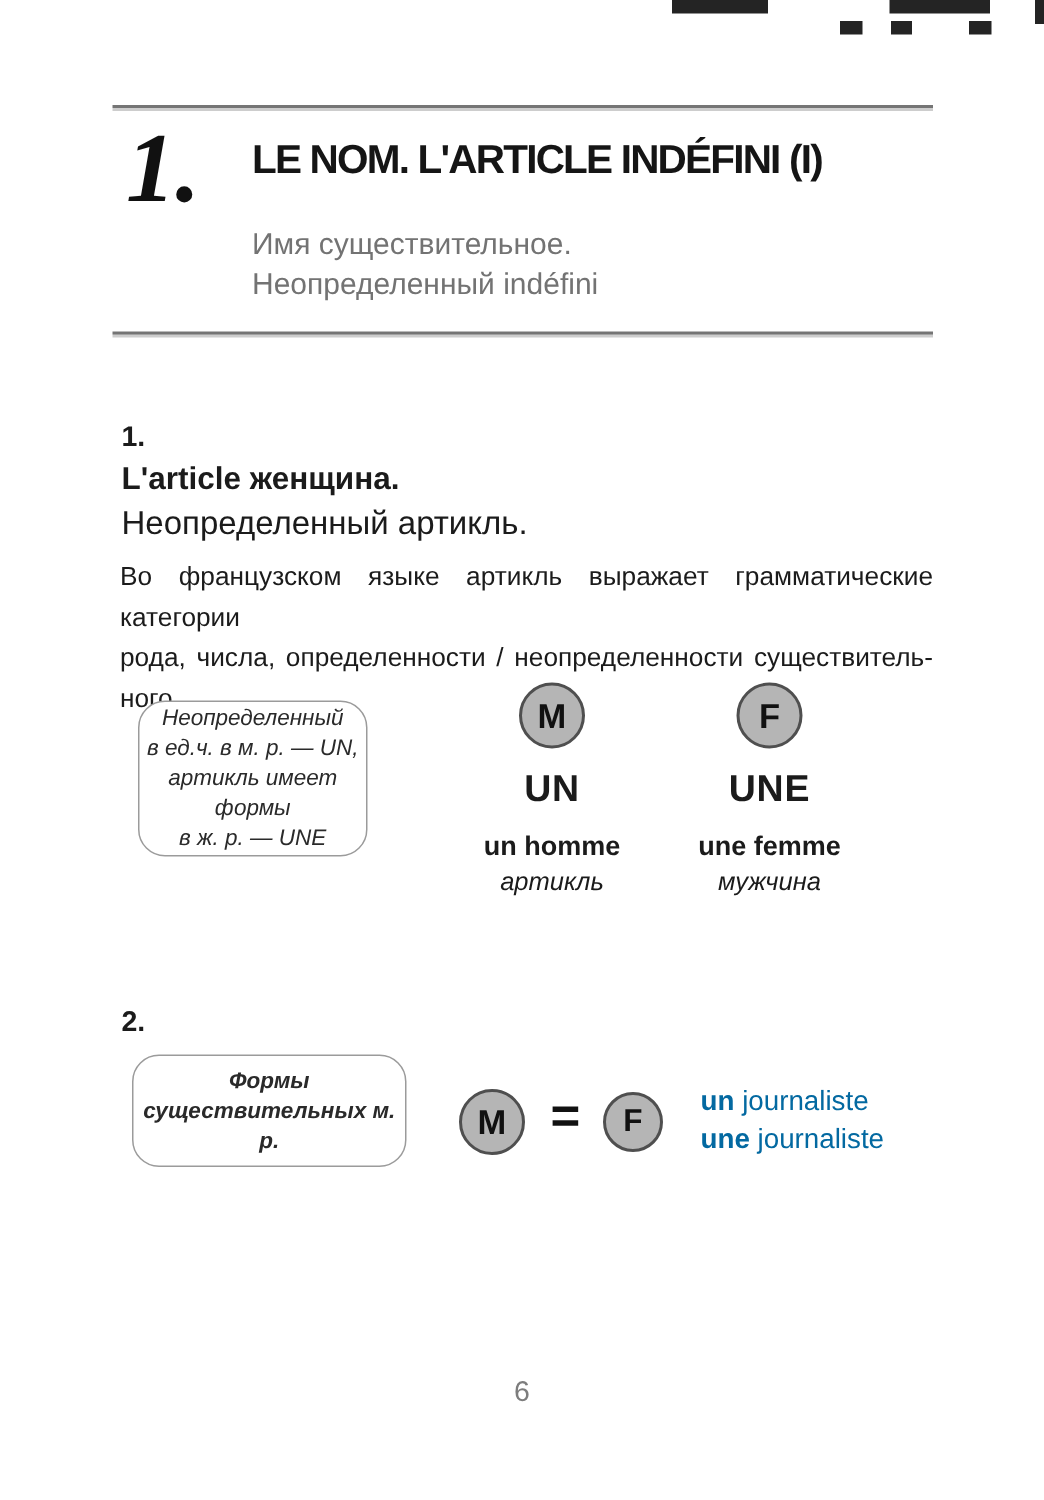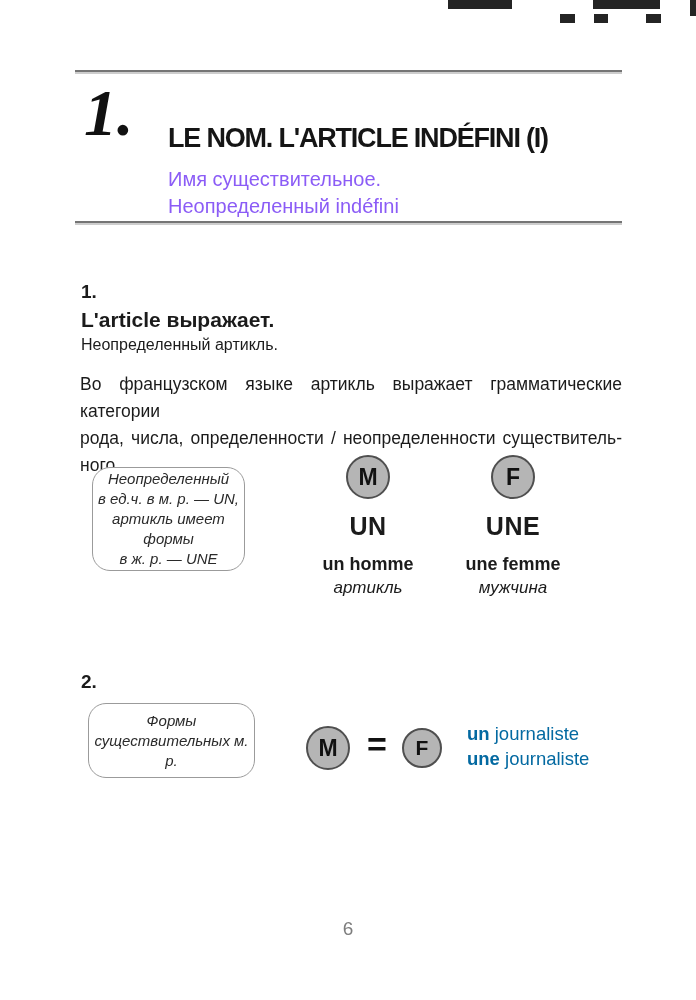--- a/index.html
+++ b/index.html
@@ -34,45 +34,45 @@
   
   .chapter-number {
     position:absolute; left:84px; top:80px;
     font-family:"Liberation Serif", serif;
     font-style:italic; font-weight:bold;
     font-size:66px; line-height:1; color:#111;
   }
   .header-text { position:absolute; left:168px; top:92px; width:470px; }
   .chapter-title {
     font-size:27px; font-weight:bold; letter-spacing:-1.2px;
-    line-height:1.1; color:#151515; white-space:nowrap;margin-top:32px;
+    line-height:1.1; color:#151515; white-space:nowrap;
   }
-  .chapter-subtitle { margin-top:12px; font-size:20px; line-height:27px; color:#8b5cf6; }
+  .chapter-subtitle { margin-top:28px; font-size:20px; line-height:27px; color:#737373; }
 
   
   .section1-head { position:absolute; left:81px; top:281px; }
   .sec-num { font-size:19px; font-weight:bold; }
   .sec-head-fr { font-size:21px; font-weight:bold; margin-top:5px; }
-  .sec-head-ru { font-size:16px; margin-top:4px; }
+  .sec-head-ru { font-size:22px; margin-top:4px; }
 
   .paragraph { position:absolute; left:80px; top:371px; width:542px; font-size:17.5px; line-height:27px; }
   .par-line { text-align:justify; }
   .par-justify { text-align-last:justify; }
 
   
   .note-box {
     position:absolute;
     border:1.5px solid #9b9b9b; border-radius:18px;
     font-style:italic; text-align:center;
     display:flex; flex-direction:column; justify-content:center;
     font-size:15px; line-height:20px; color:#2a2a2a;
     background:#fff;
   }
   .note-box1 { left:92px; top:467px; width:153px; height:104px; }
-  .note-box2 { left:88px; top:703px; width:167px; height:75px; }
+  .note-box2 { left:88px; top:703px; width:183px; height:75px;font-weight:bold; }
 
   
   .badge {
     border-radius:50%;
     background:#b5b5b5; border:2px solid #4f4f4f;
     display:flex; align-items:center; justify-content:center;
     font-weight:bold; color:#111;
   }
 
   
@@ -117,21 +117,21 @@
     <div class="chapter-subtitle">
       <div>Имя существительное.</div>
       <div>Неопределенный indéfini</div>
     </div>
   </div>
 
   <div class="rule rule-bottom"></div>
 
   <div class="section1-head">
     <div class="sec-num">1.</div>
-    <div class="sec-head-fr">L'article выражает.</div>
+    <div class="sec-head-fr">L'article женщина.</div>
     <div class="sec-head-ru">Неопределенный артикль.</div>
   </div>
 
   <div class="paragraph">
     <div class="par-line par-justify">Во французском языке артикль выражает грамматические категории</div>
     <div class="par-line par-justify">рода, числа, определенности / неопределенности существитель-</div>
     <div class="par-line">ного.</div>
   </div>
 
   <div class="note-box note-box1">

